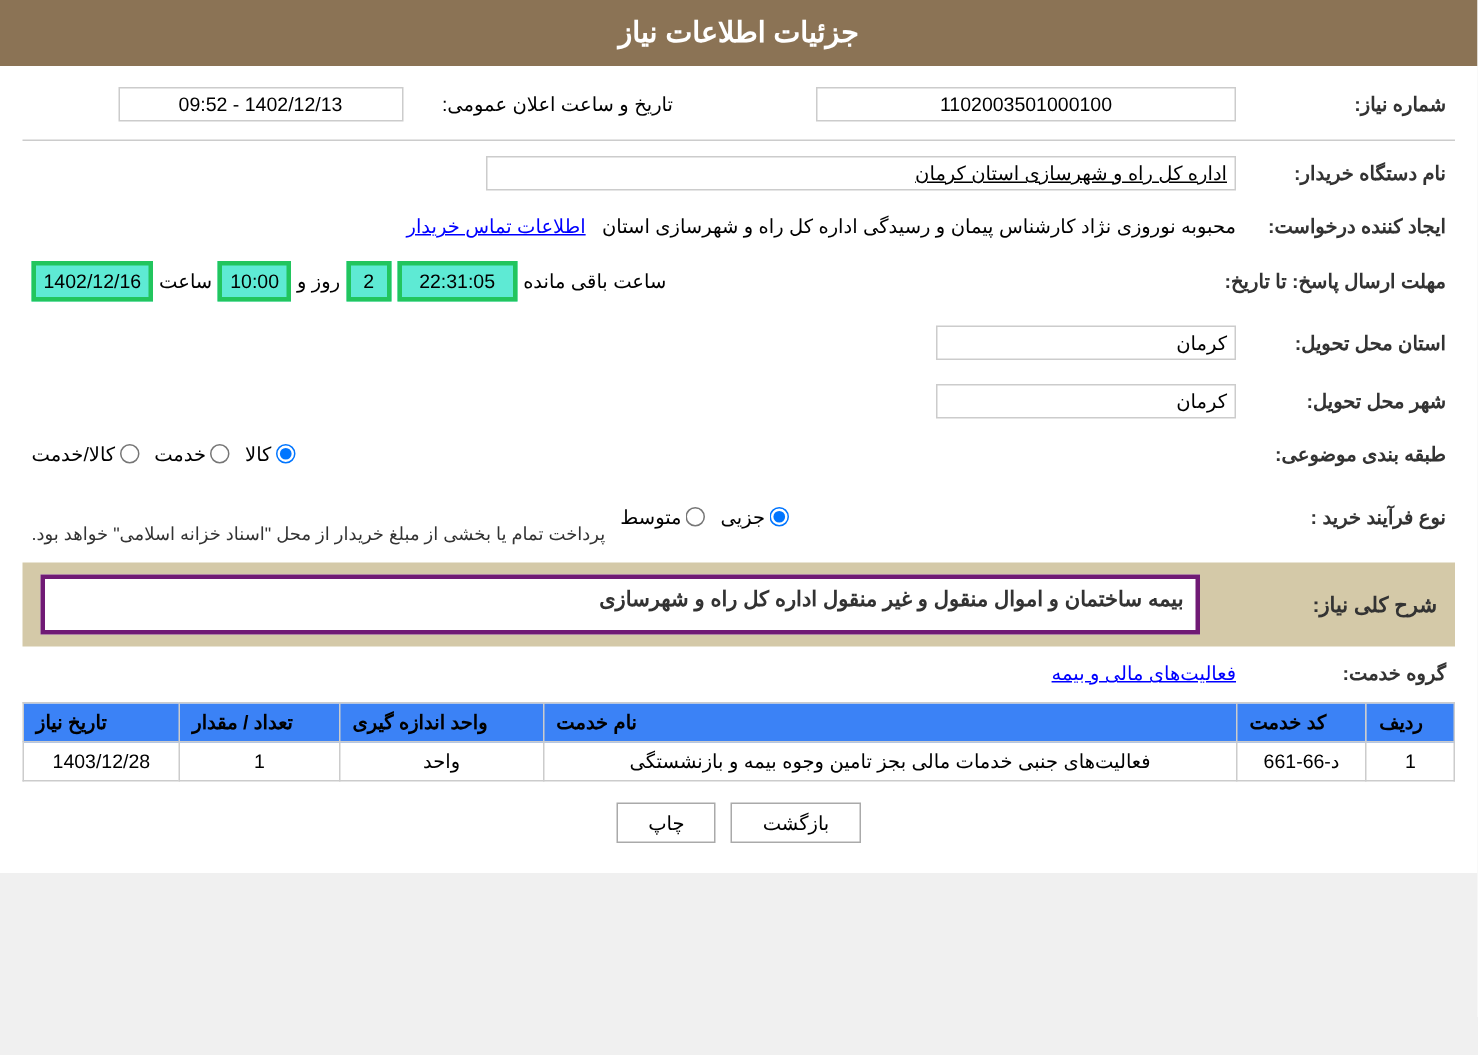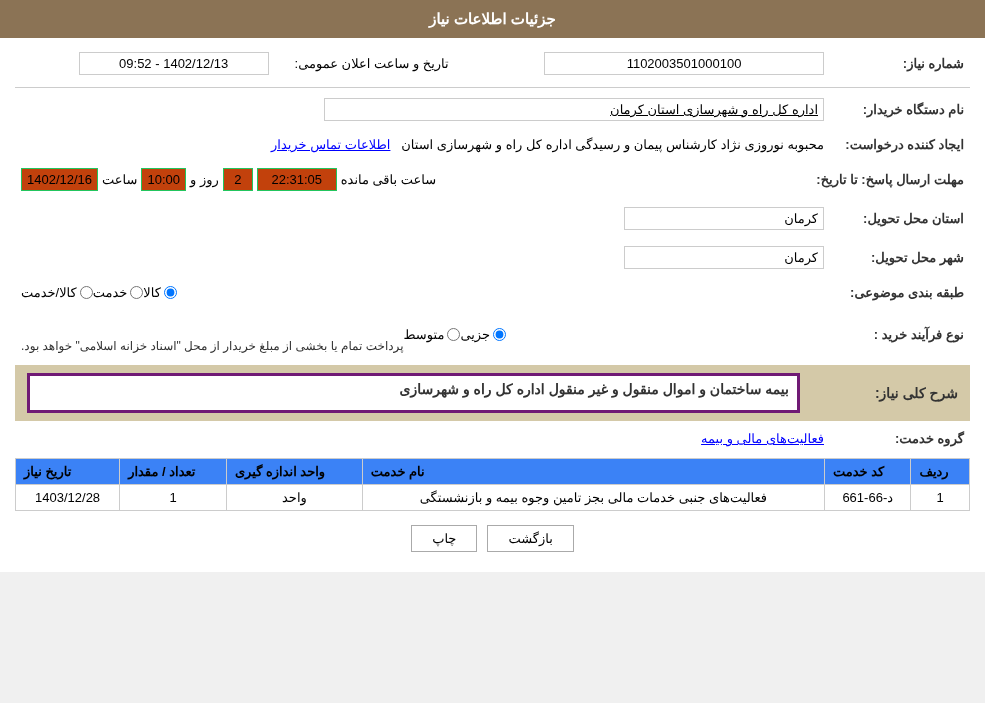--- a/index.html
+++ b/index.html
@@ -13,21 +13,21 @@
     .main-container {
       width: 985px;
       margin: 0 auto;
       background: #fff;
     }
     .page-header {
       background: #8B7355;
       color: #fff;
       text-align: center;
       padding: 10px 0;
-      font-size: 15px;
+      font-size: 19px;
       font-weight: bold;
     }
     .content {
       padding: 10px 15px;
     }
     .info-table {
       width: 100%;
       border-collapse: collapse;
       margin-bottom: 8px;
     }
@@ -75,28 +75,28 @@
       margin: 8px 0 6px 0;
       text-align: right;
     }
     .date-row {
       display: flex;
       align-items: center;
       gap: 4px;
       flex-direction: row-reverse;
     }
     .date-box {
-      border: 1px solid #22c55e;
+      border: 3px solid #22c55e;
       padding: 3px 5px;
-      background: #c2410c;
+      background: #5eead4;
     }
     .radio-group {
       display: flex;
       align-items: center;
-      gap: 0;
+      gap: 10px;
       flex-direction: row-reverse;
     }
     .radio-item {
       display: flex;
       align-items: center;
       gap: 3px;
       flex-direction: row-reverse;
     }
     .link-style {
       color: #00f;

